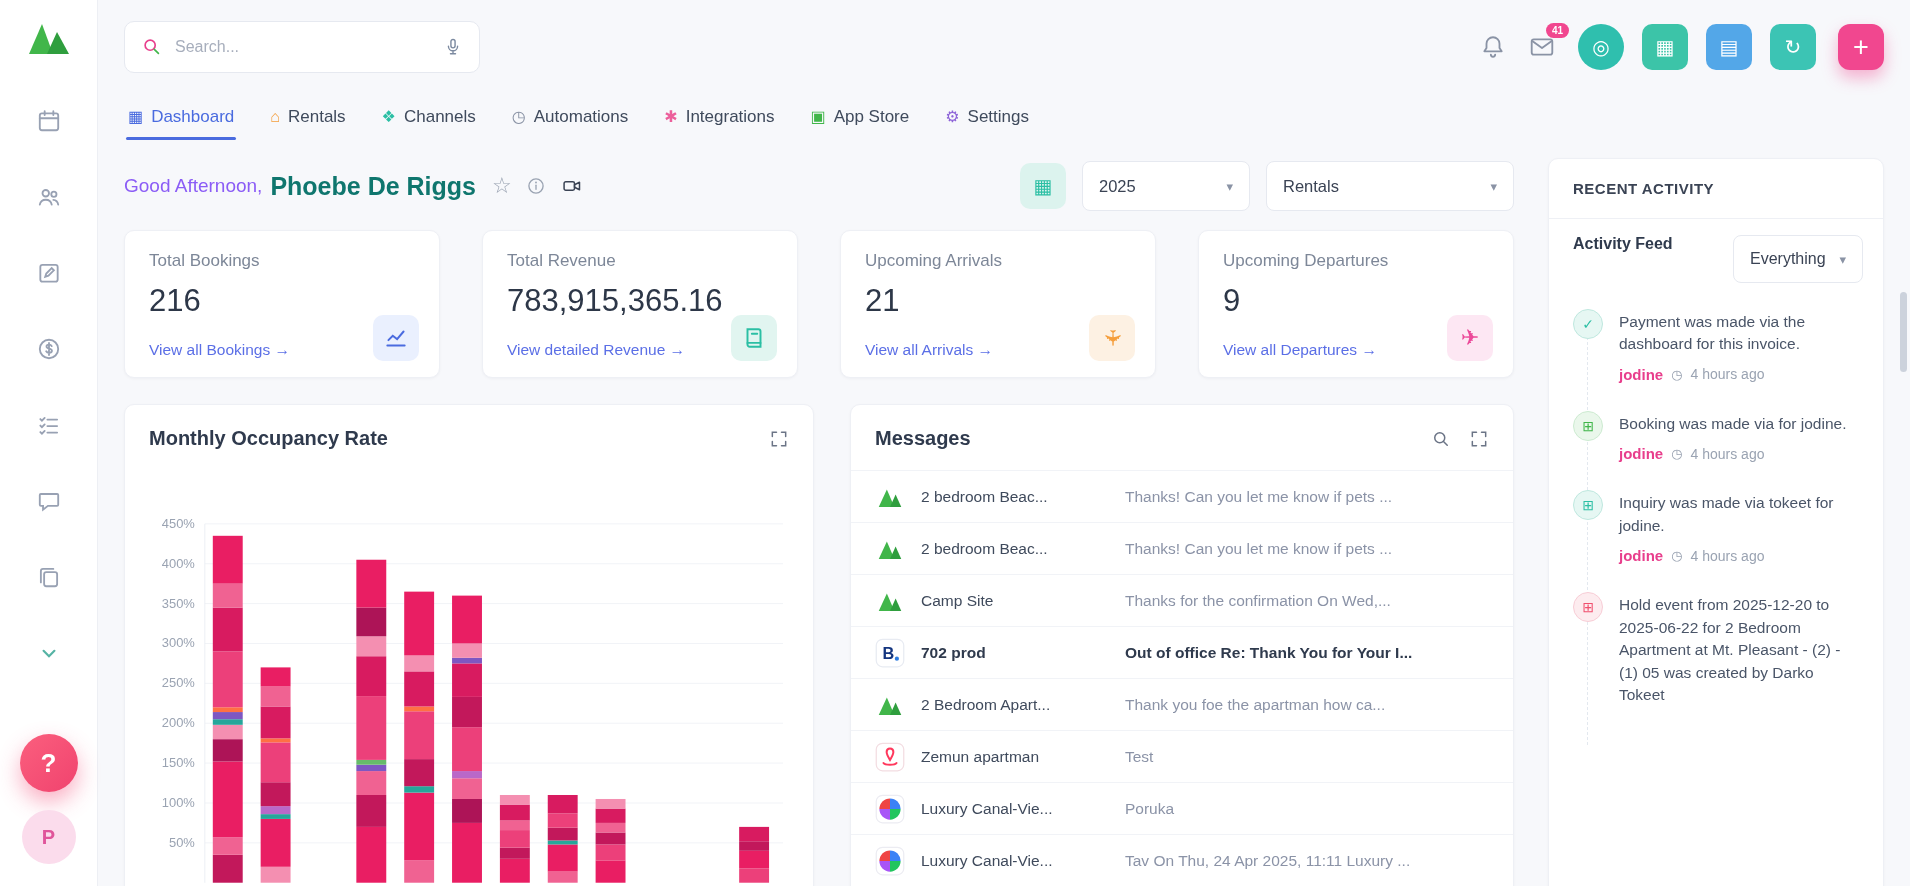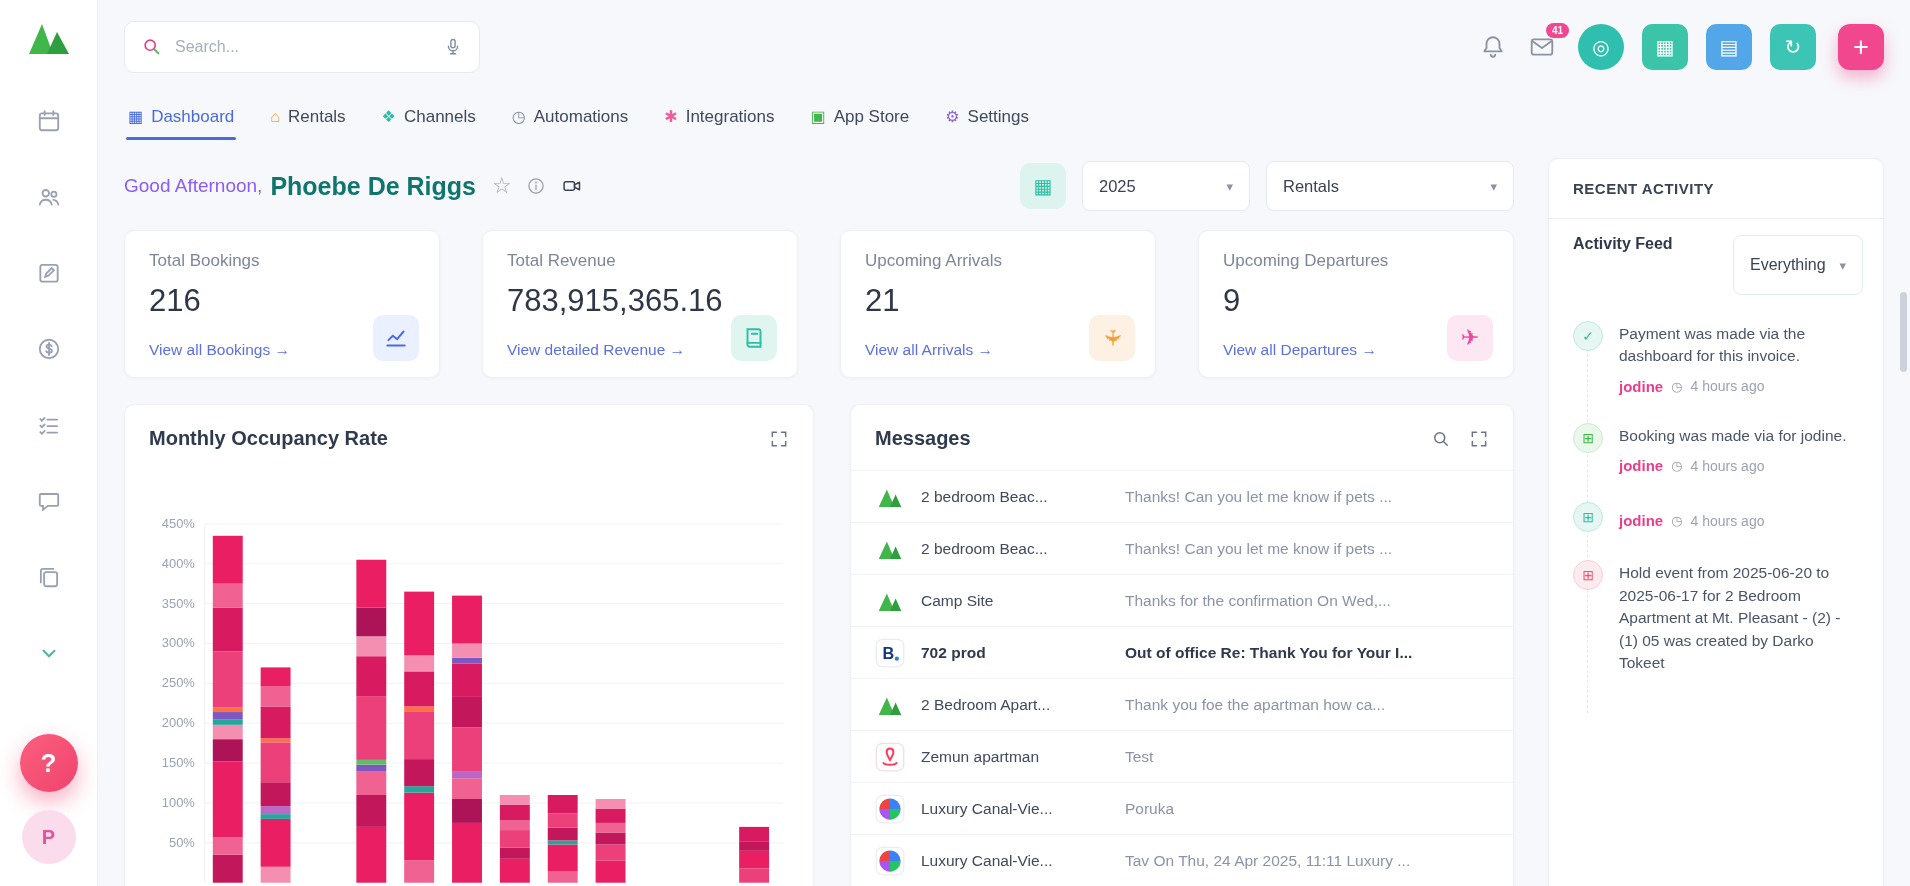--- a/index.html
+++ b/index.html
@@ -103,21 +103,21 @@
   .msg-prev{flex:1;min-width:0;font-size:15.5px;color:#8b93a7;white-space:nowrap;overflow:hidden}
   .msg-row.unread .msg-name,.msg-row.unread .msg-prev{font-weight:700;color:#2f3a4d}
 
   
   .activity{width:336px;flex:none;background:#fff;border:1px solid #eef0f5;border-radius:10px;
             box-shadow:0 1px 3px rgba(20,30,60,.04);height:1400px}
   .act-head{padding:21px 24px;font-size:15px;font-weight:700;letter-spacing:.5px;color:#3a4354;
             border-bottom:1px solid #eef0f5}
   .act-filter-row{padding:16px 20px 14px 24px;display:flex;align-items:flex-start}
   .act-filter-label{font-size:16px;font-weight:700;color:#2f3a4d}
-  .select.everything{margin-left:auto;width:130px;height:60px;font-size:16px}
+  .select.everything{margin-left:auto;width:130px;height:48px;font-size:16px}
   .feed{padding:12px 20px 20px 24px;position:relative}
   .feed::before{content:"";position:absolute;left:38px;top:30px;bottom:10px;border-left:1px dashed #e3e8ef}
   .feed-item{display:flex;gap:16px;margin-bottom:28px;position:relative}
   .feed-ico{width:30px;height:30px;border-radius:50%;border:1px solid #cfe5de;display:flex;align-items:center;
             justify-content:center;font-size:14px;flex:none;background:#fff;z-index:1}
   .feed-body{min-width:0}
   .feed-text{margin:2px 0 0 0;font-size:15.5px;line-height:1.45;color:#4a5568}
   .feed-meta{margin-top:10px;display:flex;align-items:center;gap:8px}
   .feed-user{color:#e83e8c;font-weight:700;font-size:15px;text-decoration:none;cursor:pointer}
   .clockg{color:#9aa3b2;font-size:13px}
@@ -613,32 +613,33 @@
                   <a class="feed-user">jodine</a>
                   <span class="clockg">◷</span>
                   <span class="feed-time">4 hours ago</span>
                 </div>
               </div>
             </div>
 
             <div class="feed-item">
               <span class="feed-ico" style="color: rgb(43, 191, 164); background: rgb(230, 247, 243); border-color: rgb(191, 232, 223);">⊞</span>
               <div class="feed-body">
+                <p class="feed-text">Inquiry was made via tokeet for jodine.</p>
                 <div class="feed-meta">
                   <a class="feed-user">jodine</a>
                   <span class="clockg">◷</span>
                   <span class="feed-time">4 hours ago</span>
                 </div>
               </div>
             </div>
 
             <div class="feed-item">
               <span class="feed-ico" style="color: rgb(240, 80, 110); background: rgb(253, 236, 239); border-color: rgb(248, 205, 214);">⊞</span>
               <div class="feed-body">
-                <p class="feed-text">Hold event from 2025-06-20 to 2025-06-17 for 2 Bedroom Apartment at Mt. Pleasant - (2) - (1) 05 was created by Darko Tokeet</p>
+                <p class="feed-text">Hold event from 2025-12-20 to 2025-06-22 for 2 Bedroom Apartment at Mt. Pleasant - (2) - (1) 05 was created by Darko Tokeet</p>
 
               </div>
             </div>
           </div>
       </aside>
     </div>
   </div>
 
   <div class="page-scroll"></div>
 </div>

